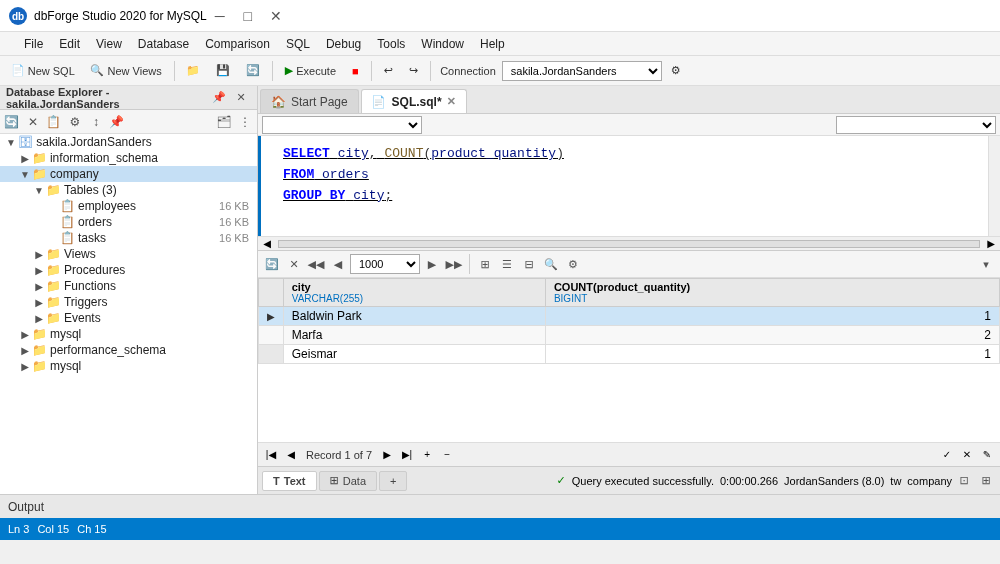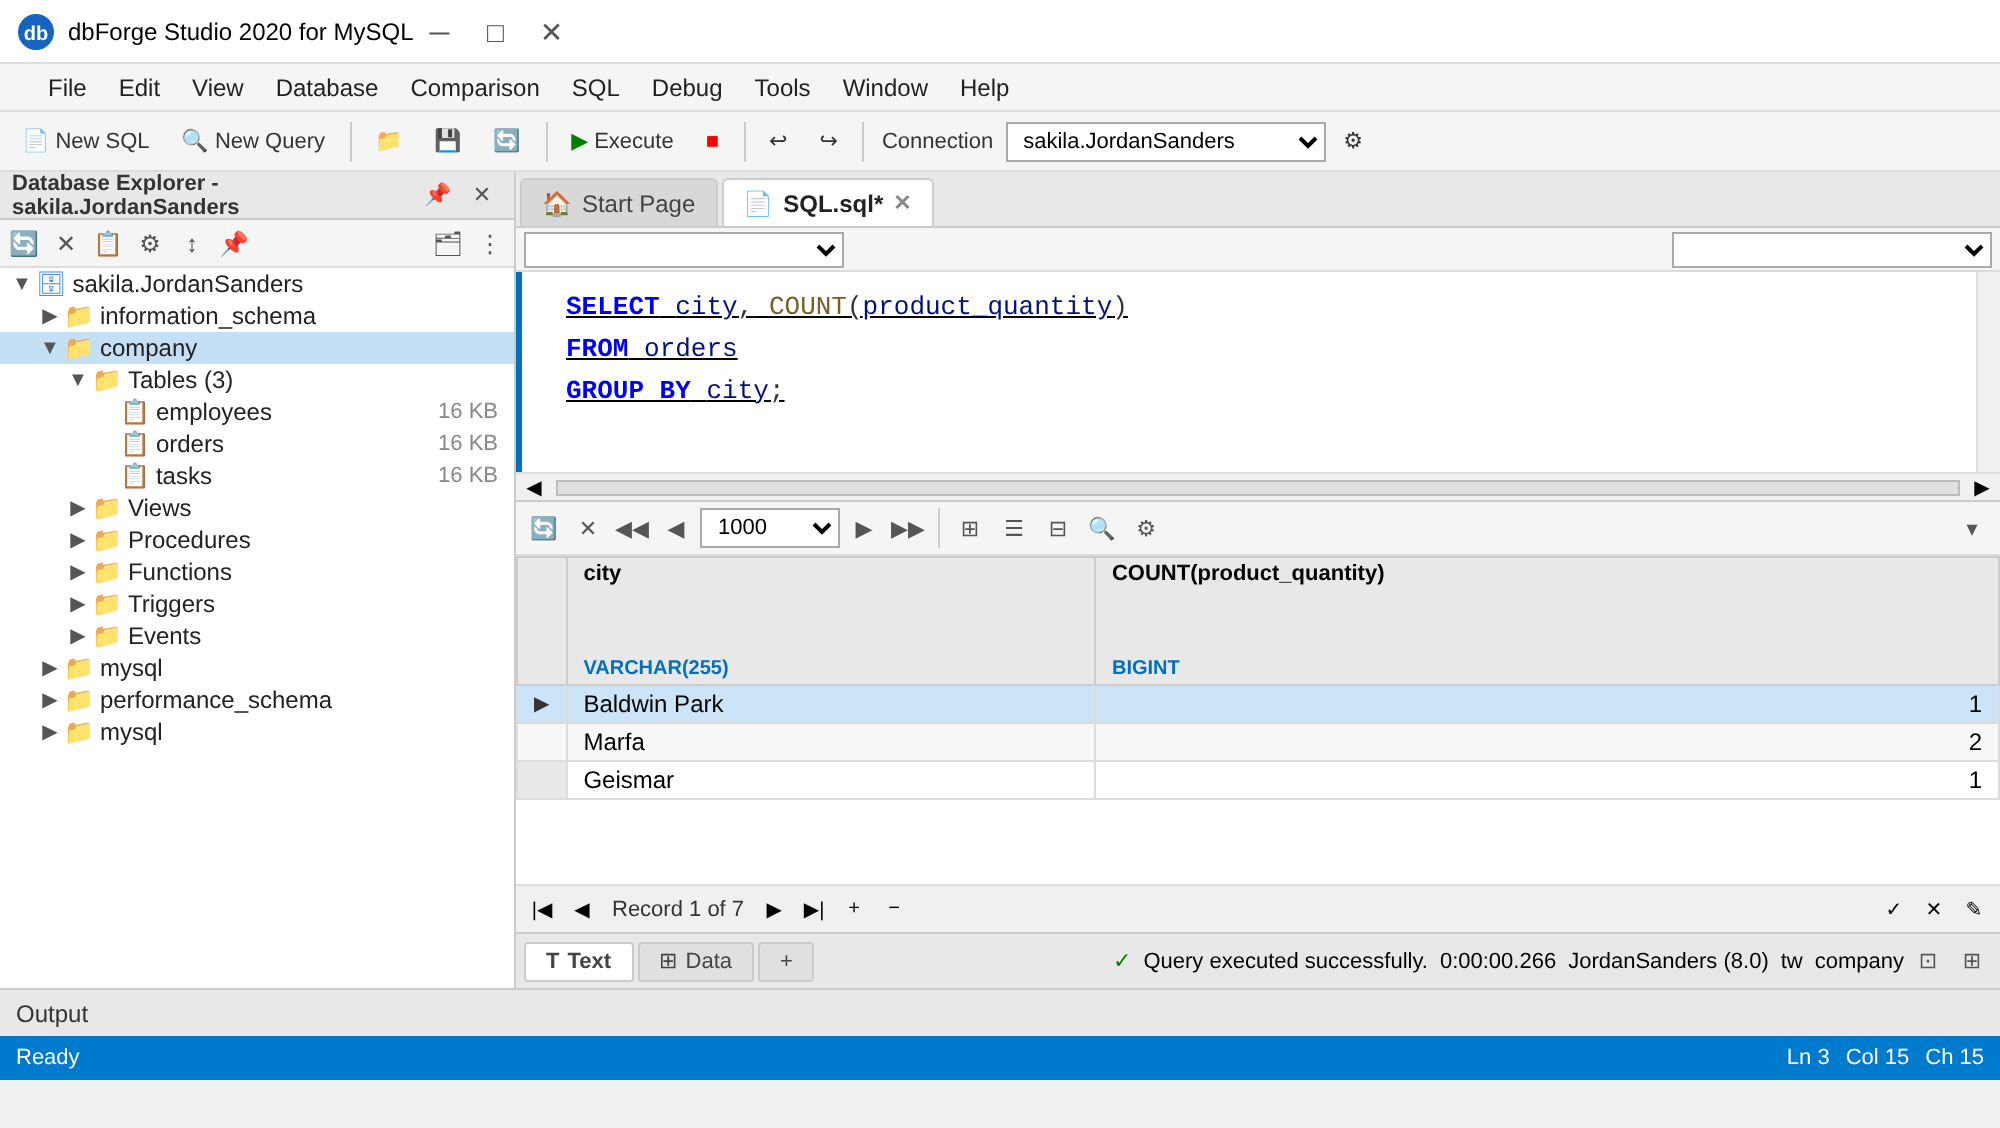--- a/index.html
+++ b/index.html
@@ -222,24 +222,23 @@
       background: #e8e8e8;
       border: 1px solid #ccc;
       padding: 2px 8px;
       text-align: left;
       font-weight: bold;
       font-size: 11px;
       white-space: nowrap;
     }
     table.results-table th .col-type {
       display: block;
-      font-weight: bold;
+      font-weight: normal;
       color: #0070c0;
       font-size: 10px;
-      margin-top: 36px;
     }
     table.results-table td {
       border: 1px solid #ddd;
       padding: 2px 8px;
       white-space: nowrap;
     }
     table.results-table tr:nth-child(even) td { background: #f8f8f8; }
     table.results-table tr.selected td { background: #cce4f7; }
     .row-indicator { width: 12px; background: #e8e8e8; border-right: 1px solid #ccc; text-align: center; font-size: 10px; }
     .row-arrow { color: #333; }
@@ -356,21 +355,21 @@
   <span class="menu-item">Help</span>
 </div>
 
 <div id="toolbar">
   <button class="tb-btn">
     <span>📄</span>
     <span>New SQL</span>
   </button>
   <button class="tb-btn">
     <span>🔍</span>
-    <span>New Query</span>
+    <span>New Views</span>
   </button>
   <div class="tb-separator"></div>
   <button class="tb-btn">
       <span>📁</span>
     </button>
   <button class="tb-btn">
       <span>💾</span>
     </button>
   <button class="tb-btn">
       <span>🔄</span>
@@ -676,21 +675,18 @@
       </div>
     </div>
   </div>
 </div>
 
 <div id="output-panel">
   <span>Output</span>
 </div>
 
 <div id="status-bar">
-  <div class="status-left">
-    <span>Ready</span>
-  </div>
   <div class="status-right">
     <span>Ln 3</span>
     <span>Col 15</span>
     <span>Ch 15</span>
   </div>
 </div>
 
 </body></html>

